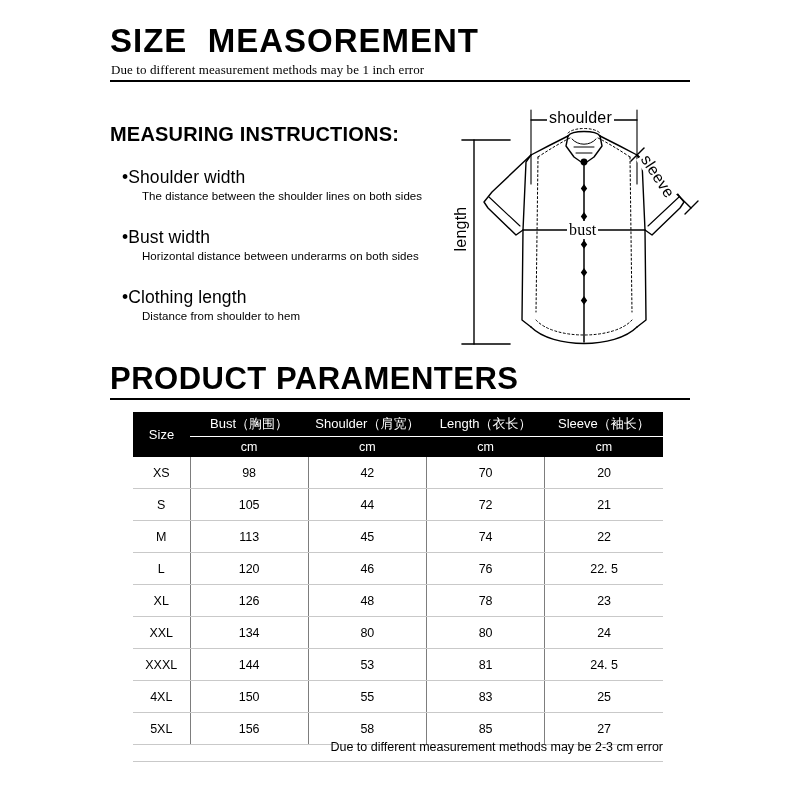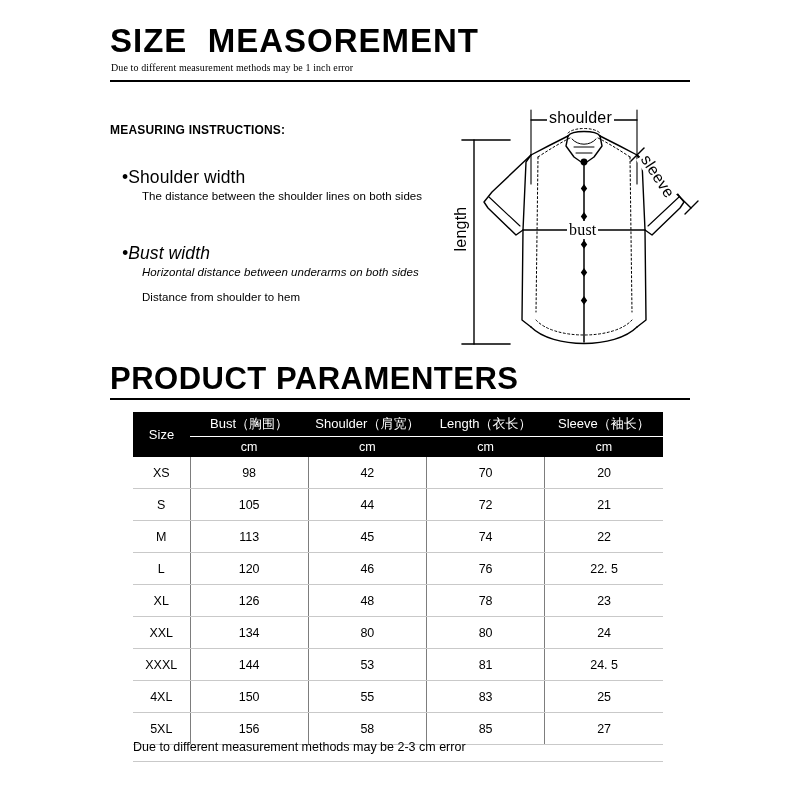--- a/index.html
+++ b/index.html
@@ -25,59 +25,59 @@
     font-weight: bold;
     letter-spacing: 1px;
     white-space: pre;
     line-height: 1.05;
   }
   .size-subtitle {
     position: absolute;
     left: 111px;
     top: 62px;
     font-family: "Liberation Serif", serif;
-    font-size: 10px;
+    font-size: 13px;
     letter-spacing: 0.1px;
     white-space: nowrap;
   }
   .rule-top {
     position: absolute;
     left: 110px;
     top: 80px;
     width: 580px;
     height: 2px;
     background: #000;
   }
 
   
   .instructions-heading {
     position: absolute;
     left: 110px;
     top: 123px;
-    font-size: 12px;
+    font-size: 20px;
     font-weight: bold;
     letter-spacing: 0.2px;
     white-space: nowrap;
   }
   .instr-item { position: absolute; left: 122px; }
   .instr-item .instr-title {
     font-size: 17.5px;
     letter-spacing: 0.1px;
     white-space: nowrap;
     line-height: 1.1;
   }
   .instr-item .instr-desc {
     font-size: 11.5px;
     letter-spacing: 0.05px;
     white-space: nowrap;
     margin-top: 3px;
     margin-left: 20px;
   }
   .instr-1 { top: 168px; }
-  .instr-2 { top: 244px; font-style: italic; }
+  .instr-2 { top: 228px; }
   .instr-3 { top: 288px; }
 
   
   .diagram {
     position: absolute;
     left: 448px;
     top: 78px;
     width: 272px;
     height: 252px;
     margin-top: 24px;
@@ -159,21 +159,21 @@
   .col-size { width: 57px; }
 
   
   .table-foot {
     position: absolute;
     left: 133px;
     width: 530px;
     top: 733px;
     height: 28px;
     line-height: 28px;
-    text-align: left;
+    text-align: right;
     font-size: 12.5px;
     border-bottom: 1px solid #c9c9c9;
   }
 </style>
 </head>
 <body>
 
 <div class="size-title">SIZE  MEASOREMENT</div>
 <div class="size-subtitle">Due to different measurement methods may be 1 inch error</div>
 <div class="rule-top"></div>
@@ -182,20 +182,21 @@
 
 <div class="instr-item instr-1">
   <div class="instr-title">•Shoulder width</div>
   <div class="instr-desc">The distance between the shoulder lines on both sides</div>
 </div>
 <div class="instr-item instr-2">
   <div class="instr-title">•Bust width</div>
   <div class="instr-desc">Horizontal distance between underarms on both sides</div>
 </div>
 <div class="instr-item instr-3">
+  <div class="instr-title">•Clothing length</div>
   <div class="instr-desc">Distance from shoulder to hem</div>
 </div>
 
 <div class="diagram">
   <svg width="272" height="252" viewBox="0 0 272 252" xmlns="http://www.w3.org/2000/svg">
     <g fill="none" stroke="#000" stroke-width="1.4" stroke-linejoin="round" stroke-linecap="round">
 
       <line x1="83" y1="8" x2="83" y2="82" stroke-width="1.1"></line>
       <line x1="189" y1="8" x2="189" y2="82" stroke-width="1.1"></line>
 

